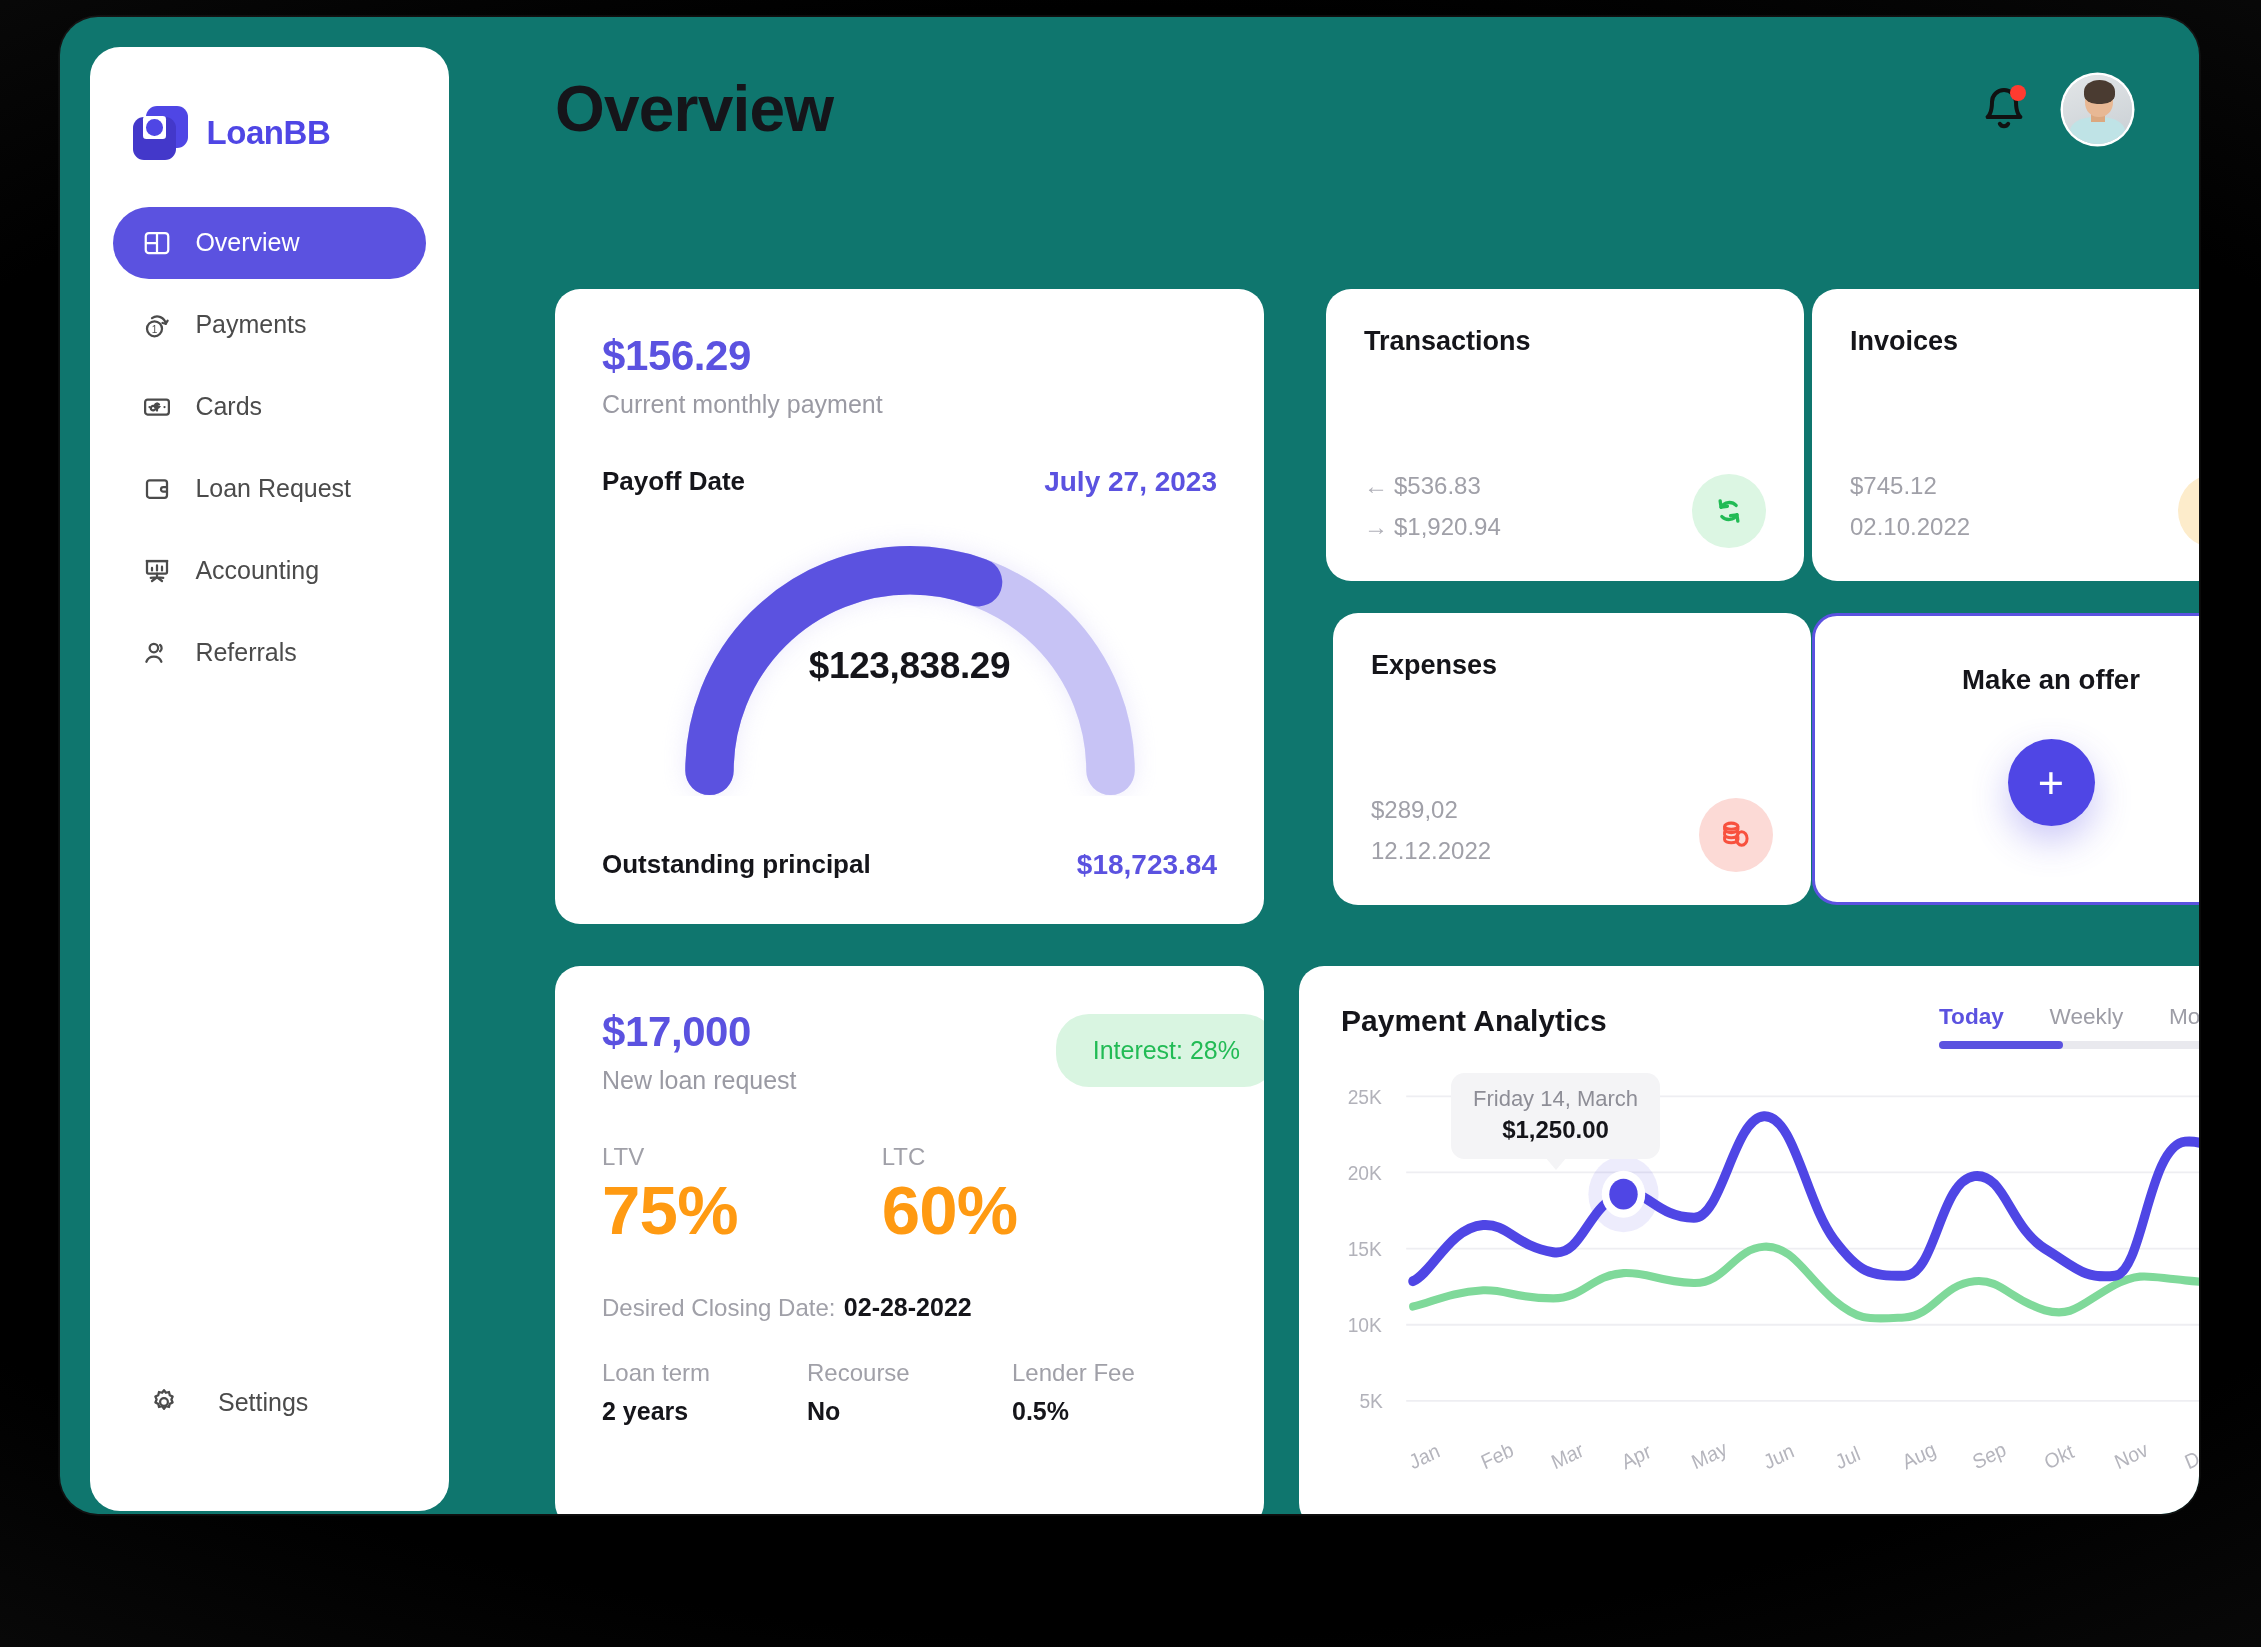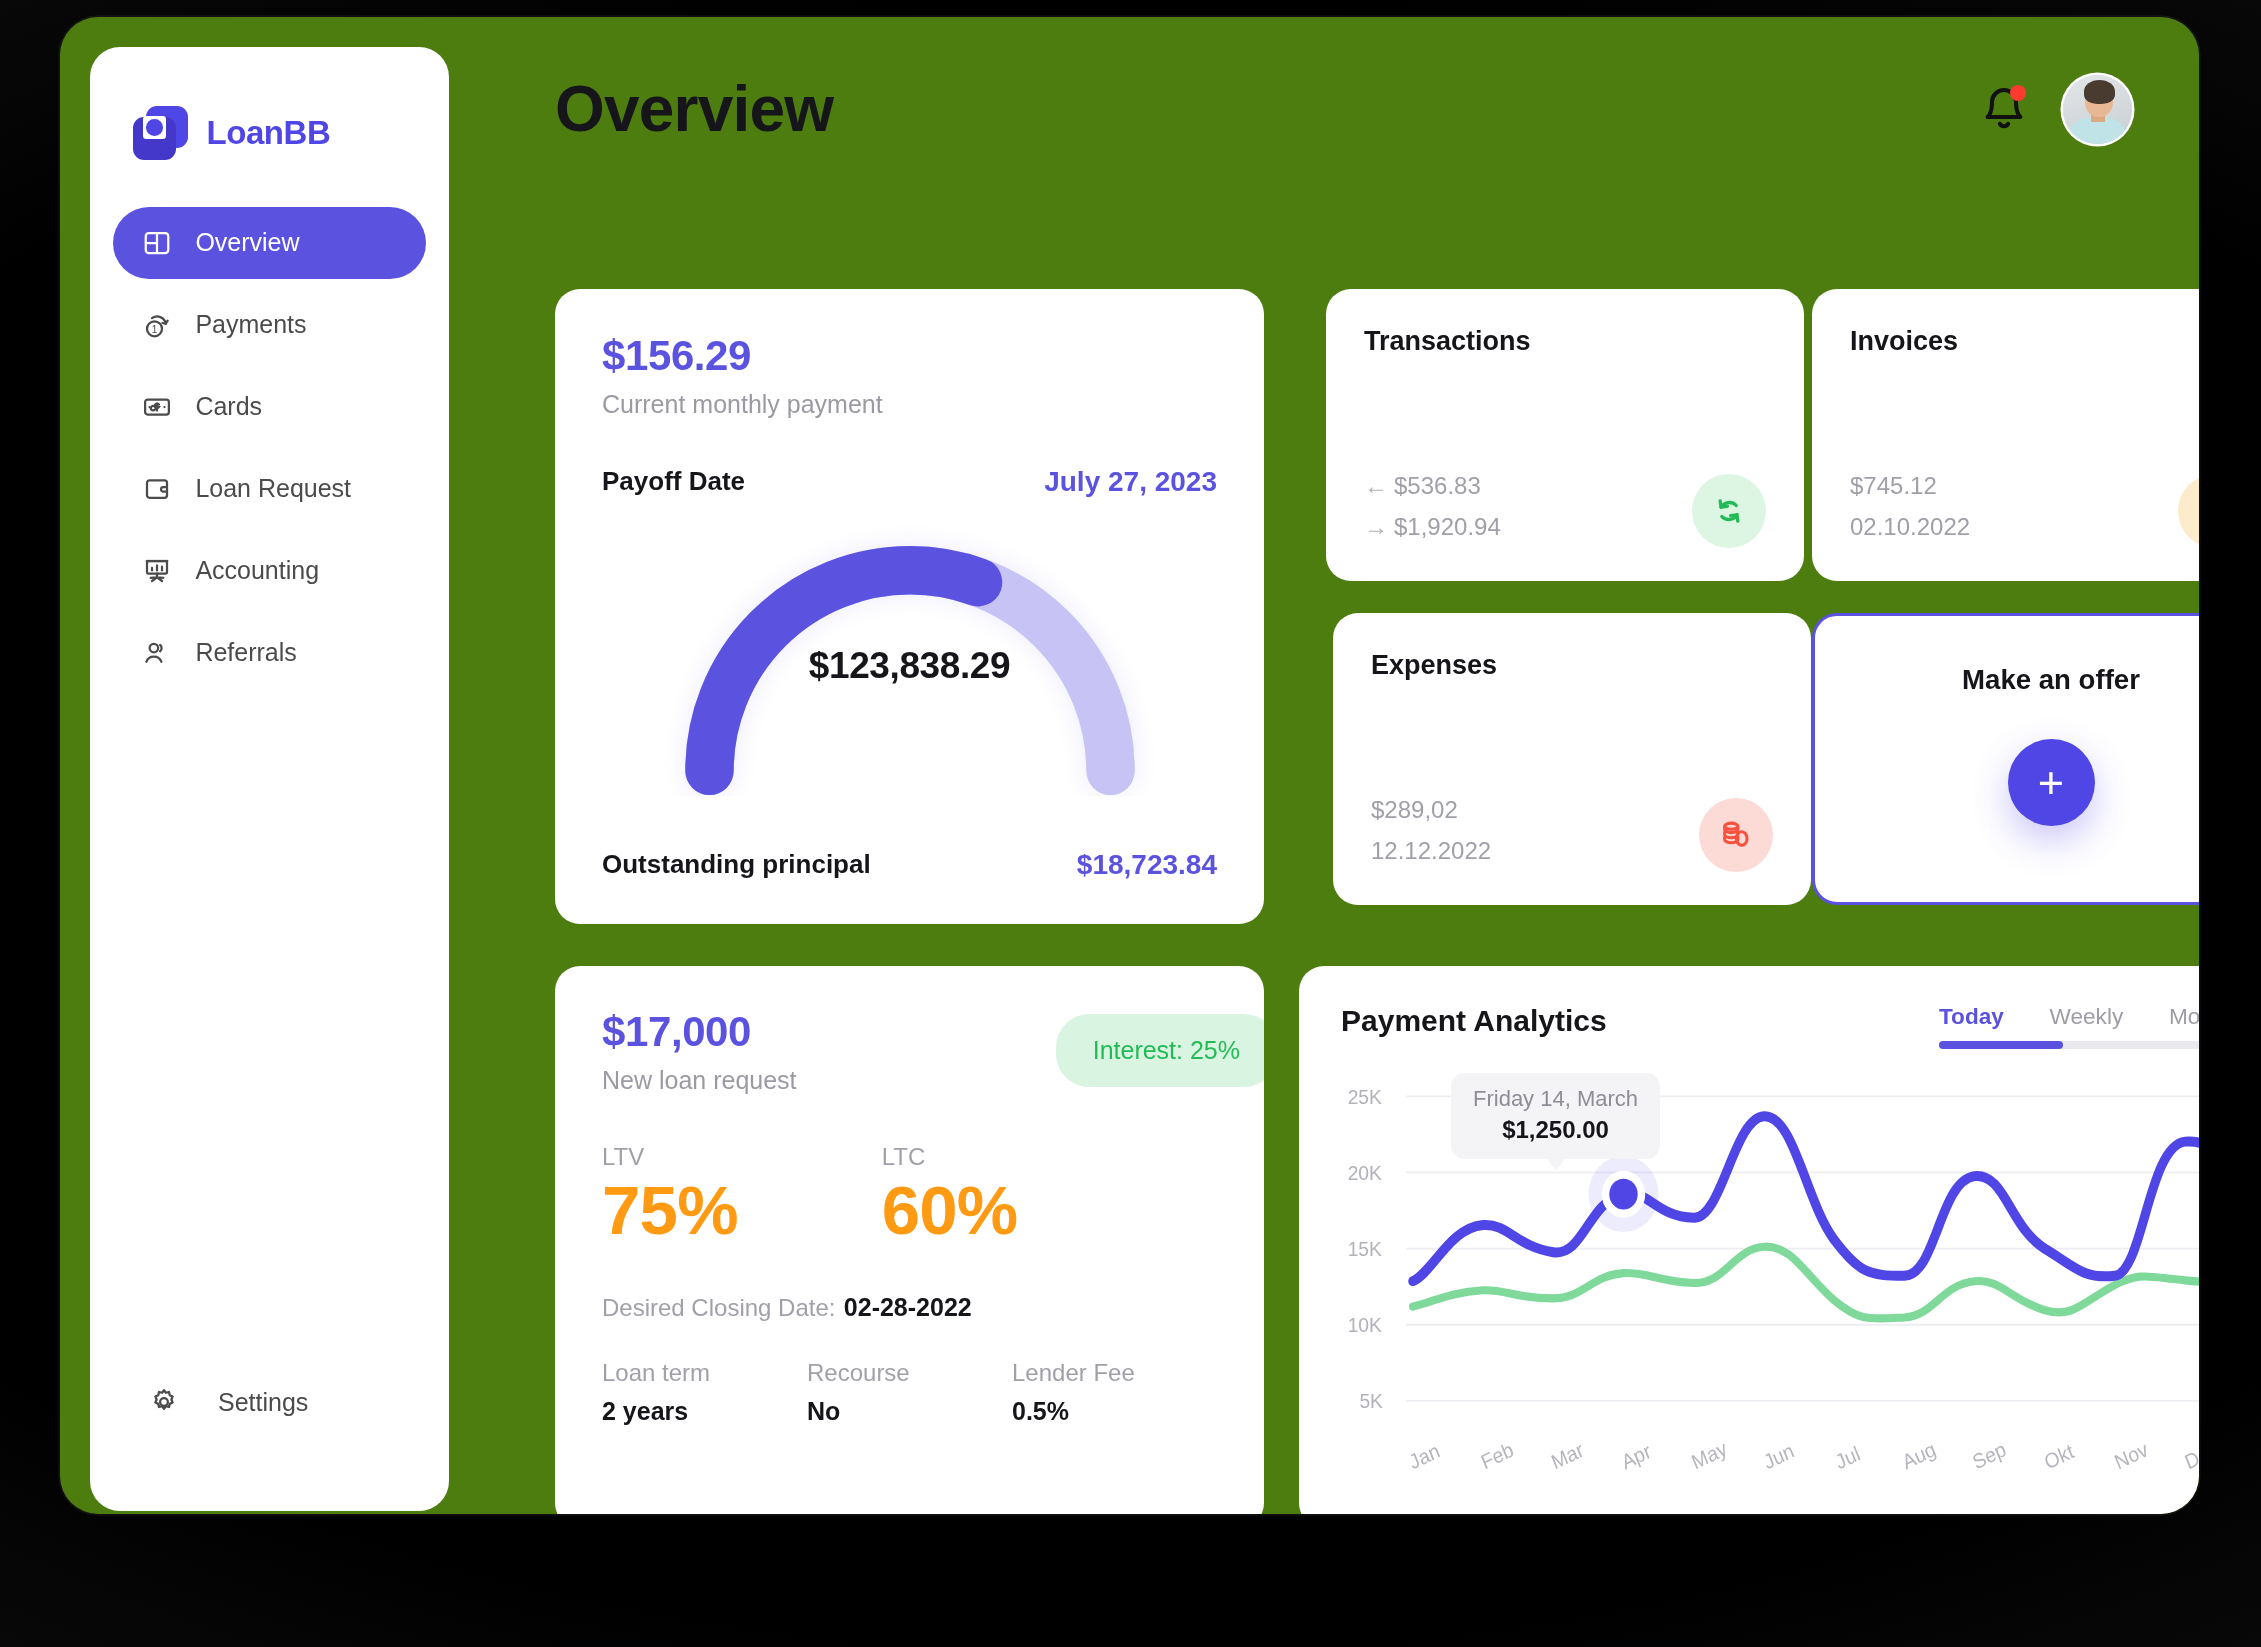--- a/index.html
+++ b/index.html
@@ -26,21 +26,21 @@
     opacity: 1;
   }
 
   
   #app-window {
     position: absolute;
     left: 60px;
     top: 16.7px;
     width: 2139px;
     height: 1497px;
-    background: #4d7c0f;
+    background: #0f766e;
     border-radius: 38px;
     overflow: hidden;
     box-shadow: 0 0 0 1.7px rgba(255,255,255,0.06);
   }
 
   
   #sidebar {
     position: absolute;
     left: 30px;
     top: 30px;
@@ -517,21 +517,21 @@
             <span>+</span>
           </div>
         </section>
 
         <section class="card" id="loan-request-card">
           <div id="lr-head">
             <div>
               <div class="big-amount">$17,000</div>
               <div class="sub-label">New loan request</div>
             </div>
-            <div id="interest-badge">Interest: 25%</div>
+            <div id="interest-badge">Interest: 28%</div>
           </div>
 
           <div id="ratios">
             <div>
               <div class="ratio-label">LTV</div>
               <div class="ratio-value">75%</div>
             </div>
             <div>
               <div class="ratio-label">LTC</div>
               <div class="ratio-value">60%</div>

